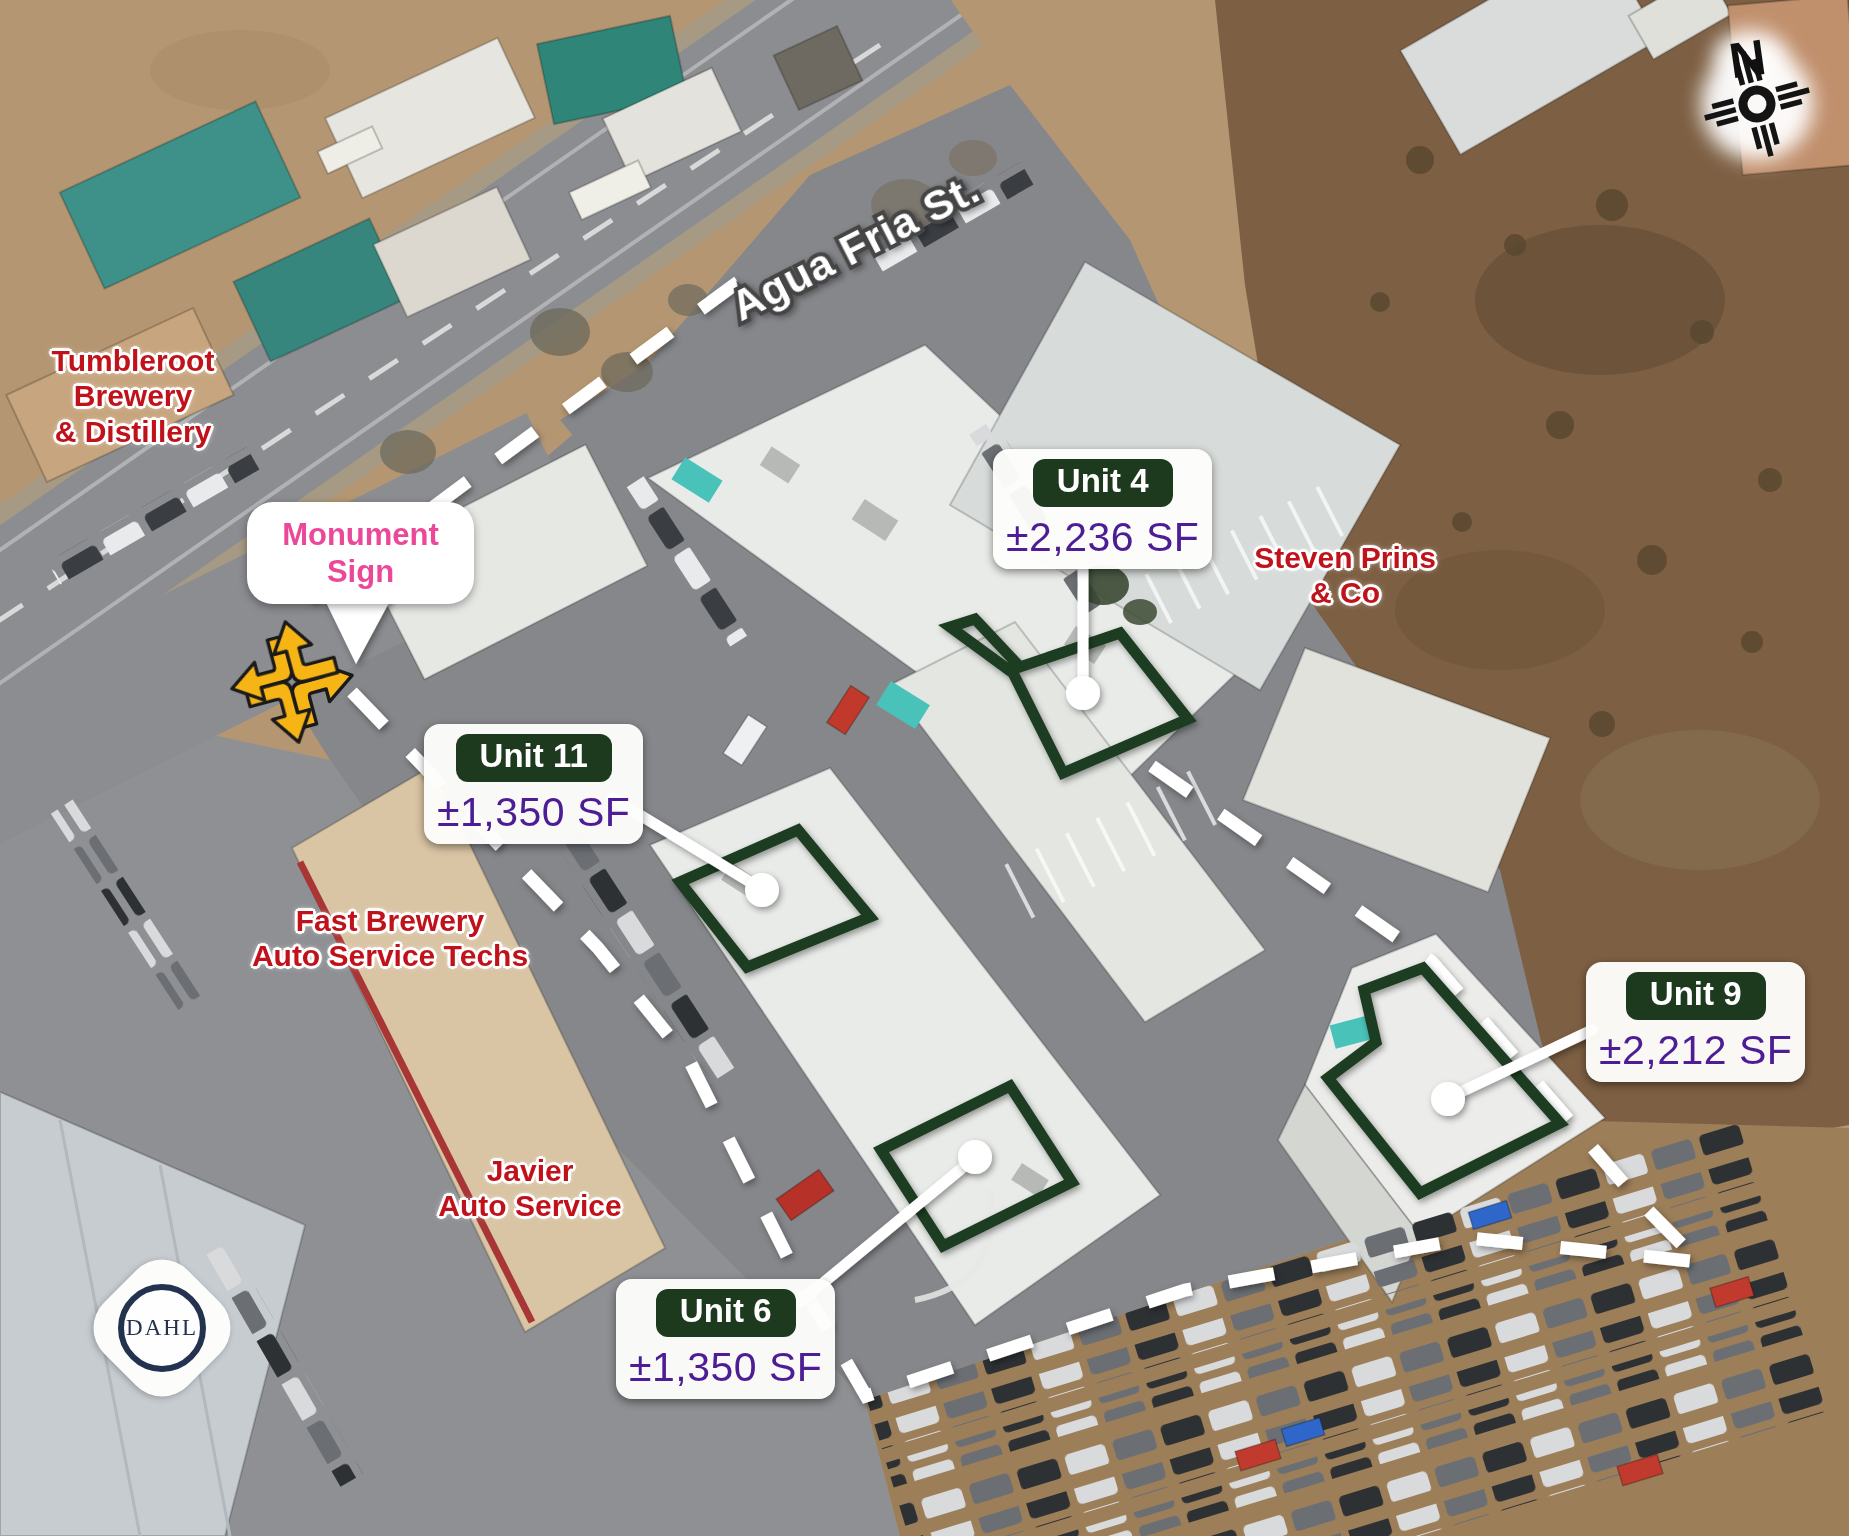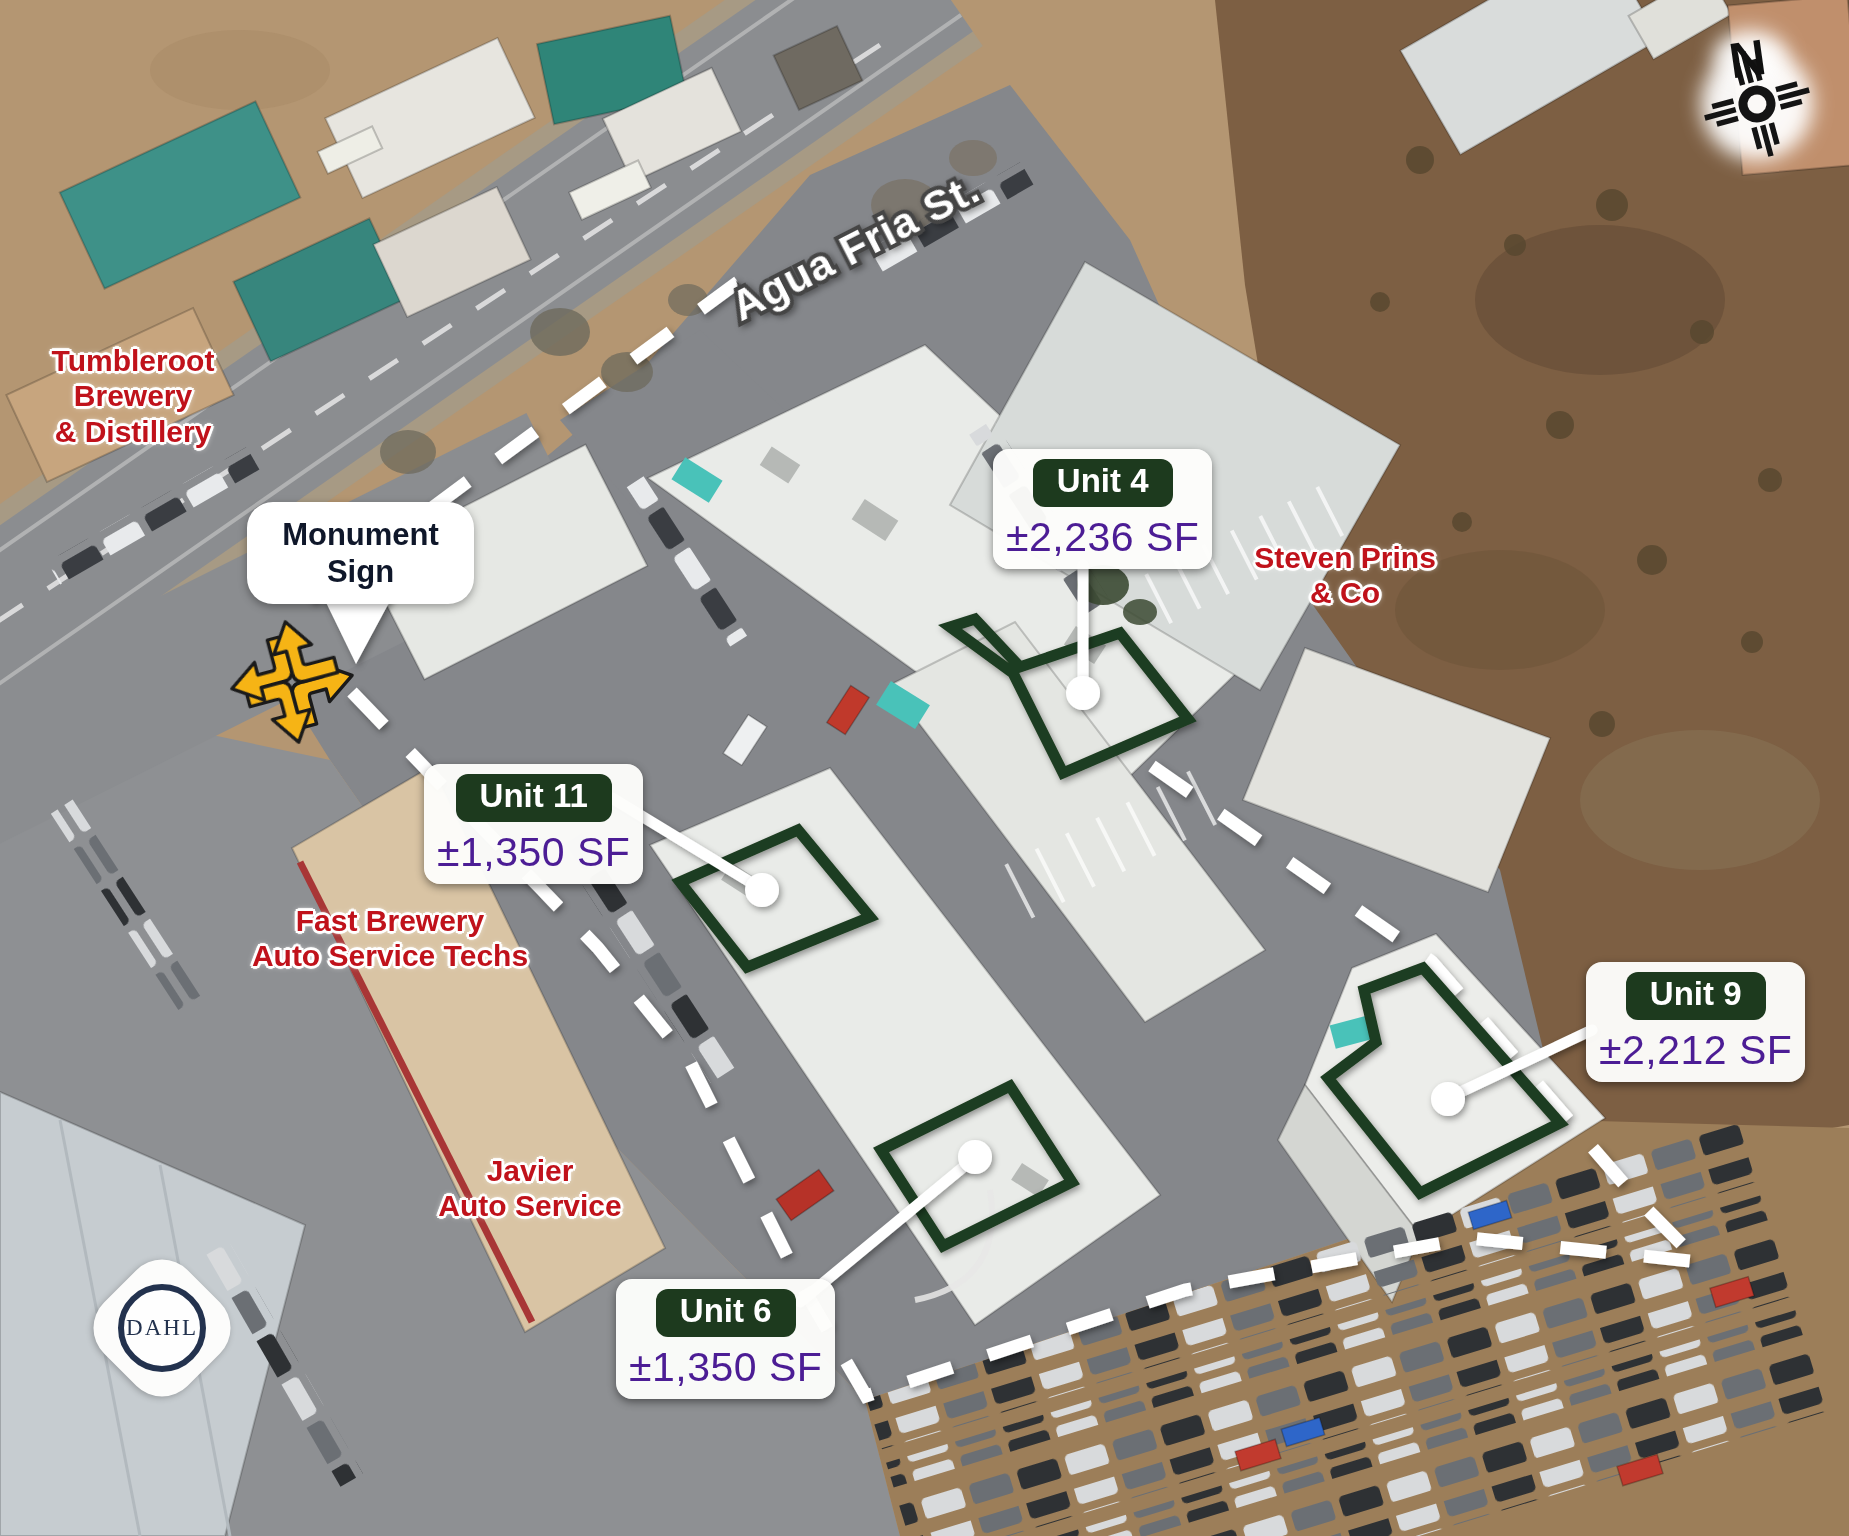--- a/index.html
+++ b/index.html
@@ -13,21 +13,21 @@
     padding:4px 24px 7px;border-radius:12px;display:inline-block;white-space:nowrap;}
   .unit-size{font-size:41px;color:#4c1d95;margin-top:7px;letter-spacing:.5px;white-space:nowrap;}
   
   .biz{position:absolute;z-index:20;font-weight:bold;font-size:30px;line-height:1.18;
     color:#c0121b;text-align:center;white-space:pre-line;
     text-shadow:-2px -2px 0 #fff,2px -2px 0 #fff,-2px 2px 0 #fff,2px 2px 0 #fff,
       0 -3px 1px #fff,0 3px 1px #fff,-3px 0 1px #fff,3px 0 1px #fff,0 0 7px #fff;}
   
   .callout{position:absolute;left:247px;top:502px;width:227px;height:102px;z-index:25;
     background:#fff;border-radius:26px;display:flex;align-items:center;justify-content:center;
-    color:#0f172a;font-weight:bold;font-size:31px;line-height:1.2;text-align:center;
+    color:#ec4899;font-weight:bold;font-size:31px;line-height:1.2;text-align:center;
     white-space:pre-line;box-shadow:0 3px 8px rgba(0,0,0,.35);}
   
   .dahl{position:absolute;left:103px;top:1269px;width:118px;height:118px;z-index:15;}
   .dahl-diamond{position:absolute;inset:0;background:#fcfcfb;border-radius:36px;
     transform:rotate(45deg);box-shadow:0 2px 6px rgba(0,0,0,.25);}
   .dahl-ring{position:absolute;inset:15px;border:6px solid #23324e;border-radius:50%;
     background:#fefefe;display:flex;align-items:center;justify-content:center;}
   .dahl-text{font-family:"Liberation Serif",serif;font-size:23px;color:#23324e;
     letter-spacing:2px;font-weight:normal;}
 </style>
@@ -279,21 +279,21 @@
   <div class="biz" style="left:395px;top:1153px;width:270px;">Javier
 Auto Service</div>
 
   <div class="callout">Monument
 Sign</div>
 
   <div class="unit-label" style="left:993px;top:449px;">
     <div class="unit-pill">Unit 4</div>
     <div class="unit-size">±2,236 SF</div>
   </div>
-  <div class="unit-label" style="left:424px;top:764px;">
+  <div class="unit-label" style="left:424px;top:724px;">
     <div class="unit-pill">Unit 11</div>
     <div class="unit-size">±1,350 SF</div>
   </div>
   <div class="unit-label" style="left:1586px;top:962px;">
     <div class="unit-pill">Unit 9</div>
     <div class="unit-size">±2,212 SF</div>
   </div>
   <div class="unit-label" style="left:616px;top:1279px;">
     <div class="unit-pill">Unit 6</div>
     <div class="unit-size">±1,350 SF</div>

